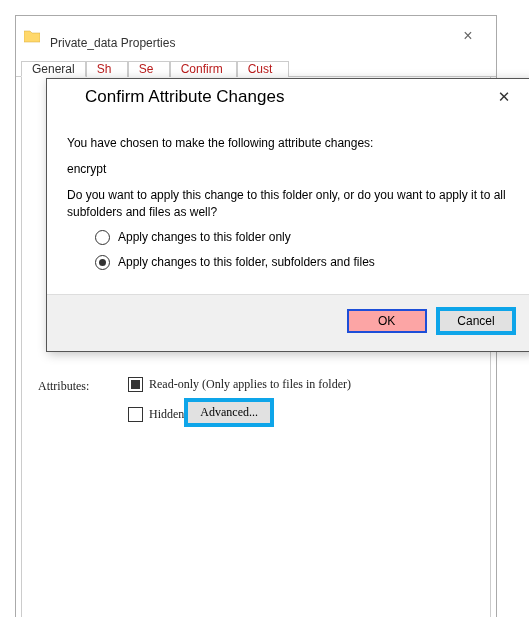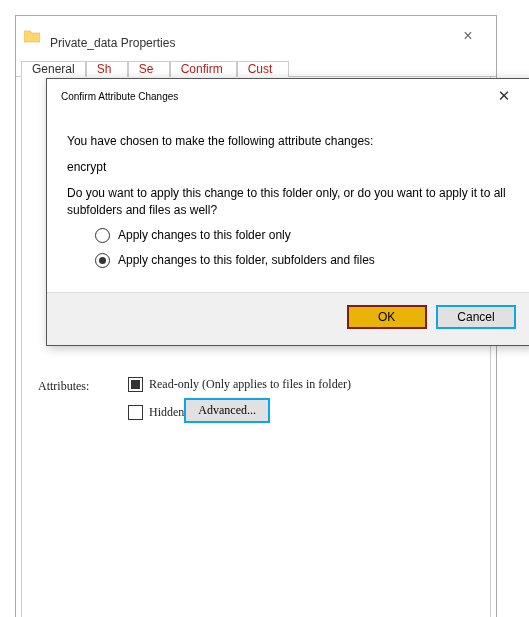--- a/index.html
+++ b/index.html
@@ -79,46 +79,46 @@
   }
   .cbx-row { margin-bottom: 10px; display:flex; align-items:center;}
   .advanced-btn {
     float: right;
     margin-top: -4px;
   }
   .win-btn {
     min-width: 80px;
     padding: 3px 12px;
     background: #e1e1e1;
-    border: 2px solid #0ea5e9;
+    border: 4px solid #0ea5e9;
     font: inherit;
     cursor: default;
   }
   .win-btn.default {
-    border: 2px solid #7f1d1d;
-    background: #eab308;
+    border: 2px solid #1d4ed8;
+    background: #fca5a5;
   }
 
   
   .dialog {
     position: absolute;
     left: 30px;
     top: 62px;
     width: 485px;
     background: #fff;
     border: 1px solid #555;
     box-shadow: 2px 2px 10px rgba(0,0,0,.25);
     z-index: 10;
   }
   .dlg-titlebar {
     display: flex;
     align-items: center;
     padding: 8px 10px 8px 14px;
   }
-  .dlg-title { flex: 1; font-size: 10px; }
+  .dlg-title { flex: 1; font-size: 17px; margin-left: 24px; }
   .dlg-close {
     width: 36px; text-align: center;
     font-size: 15px; font-family: Arial;
     color: #333;
   }
   .dlg-body { padding: 10px 20px 14px 20px; }
   .dlg-body p { margin: 10px 0; line-height: 1.35; }
   .indent { margin-left: 38px; }
   .radio-row { display: flex; align-items: center; margin: 10px 0 10px 28px; text-align: center;}
   .radio {

